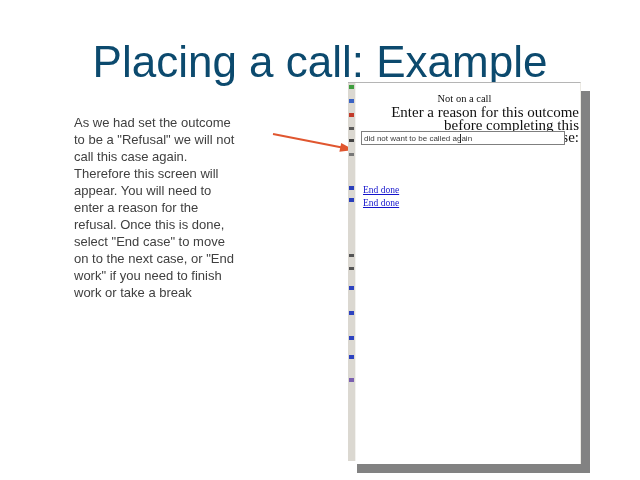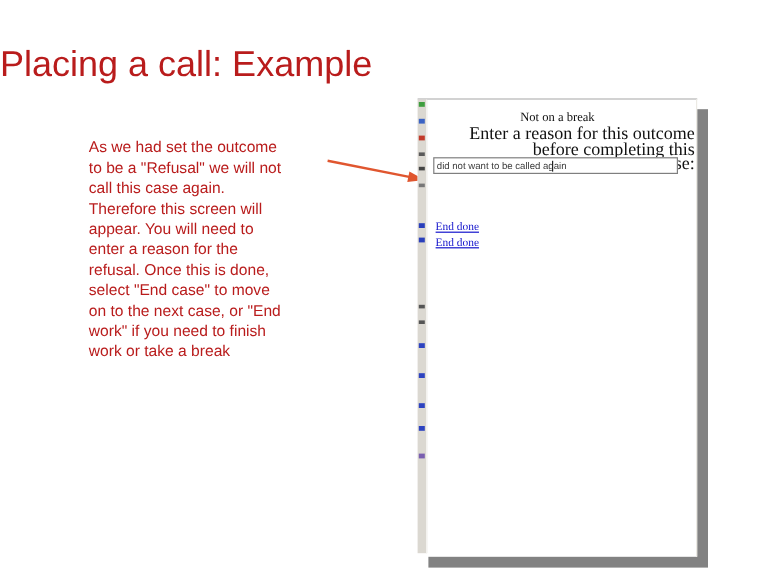--- a/index.html
+++ b/index.html
@@ -7,29 +7,30 @@
     width:640px; height:480px;
     background:#ffffff;
     position:relative;
     overflow:hidden;
     font-family:"Liberation Sans", sans-serif;
   }
 
   
   .slide-title {
     position:absolute; top:37px; left:0; width:640px;
-    font-size:30px; color:#b91c1c;
+    text-align:center;
+    font-size:44px; color:#0c4a6e;
     font-family:"Liberation Sans", sans-serif;
   }
 
   
   .body-text {
     position:absolute; left:74px; top:114px; width:212px;
     font-size:13px; line-height:17px;
-    color:#b91c1c;
+    color:#404040;
     white-space:pre-line;
   }
 
   
   .callout-arrow {
     position:absolute; left:268px; top:126px;
     width:92px; height:34px;
   }
 
   
@@ -130,21 +131,21 @@
     <span class="frag" style="top:115px; background:#2a3fbb;"></span>
     <span class="frag" style="top:171px; background:#555555; height:3px;"></span>
     <span class="frag" style="top:184px; background:#555555; height:3px;"></span>
     <span class="frag" style="top:203px; background:#2d43c0;"></span>
     <span class="frag" style="top:228px; background:#2d43c0;"></span>
     <span class="frag" style="top:253px; background:#2d43c0;"></span>
     <span class="frag" style="top:272px; background:#2d43c0;"></span>
     <span class="frag" style="top:295px; background:#7a5fb0;"></span>
   </div>
 
-  <div class="shot-heading">Not on a break</div>
+  <div class="shot-heading">Not on a call</div>
 
   <div class="shot-instruction">Enter a reason for this outcome before completing this
 case:</div>
 
   <input type="text" class="reason-input" value="did not want to be called again" style="">
   <div class="text-caret"></div>
 
   <div class="shot-links">
     <a>End done</a>
     <a>End done</a>

